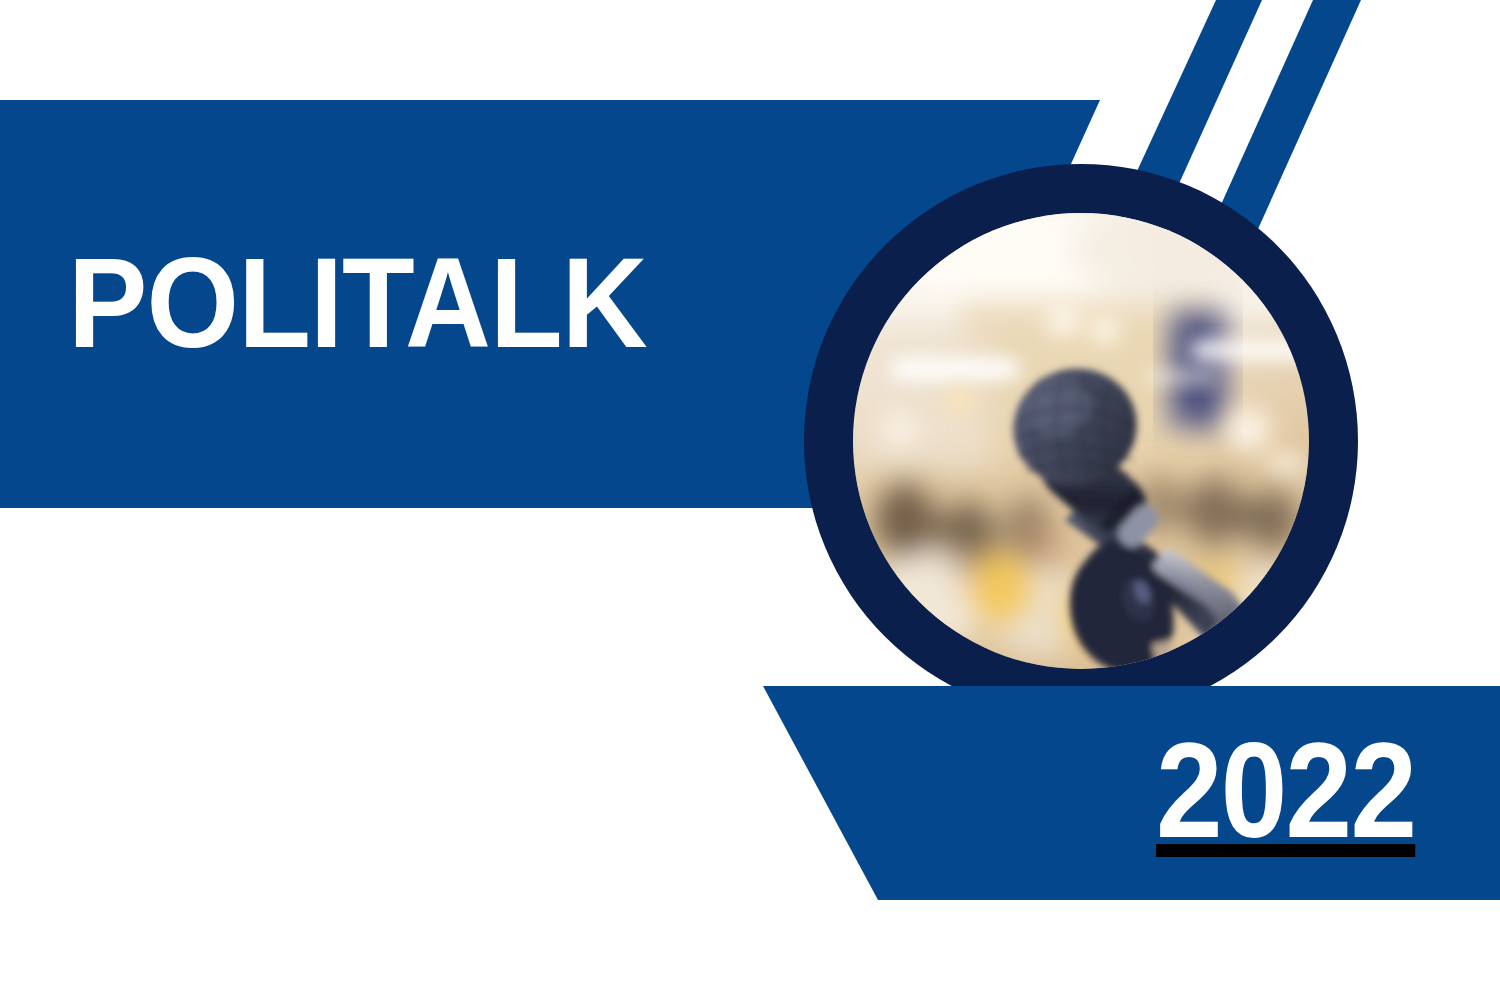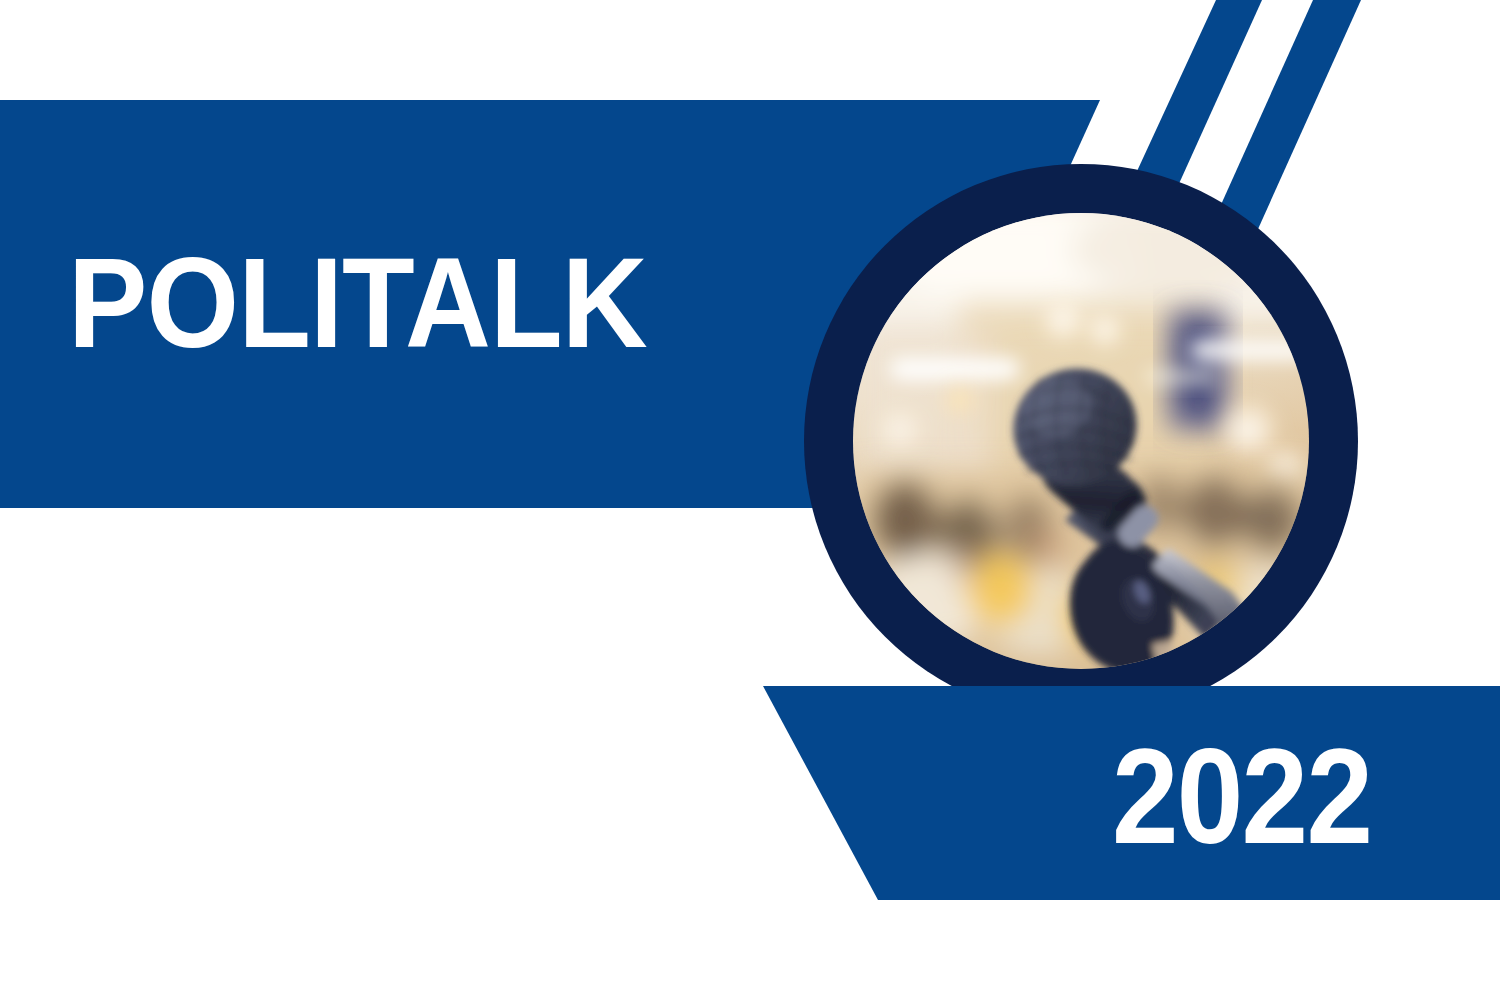--- a/index.html
+++ b/index.html
@@ -48,28 +48,29 @@
     line-height: 1;
     letter-spacing: -1px;
     transform: scaleX(0.93);
     transform-origin: left center;
     white-space: nowrap;
   }
 
   
   .year-block {
     position: absolute;
-    left: 1112px;
+    left: 1156px;
     top: 728px;
     width: 300px;
     height: 124px;
     display: flex;
-    align-items: flex-start;
+    align-items: center;
     justify-content: flex-start;
     pointer-events: none;
+    text-decoration: underline;
   }
   .year-text {
     color: #ffffff;
     font-family: "Liberation Sans", sans-serif;
     font-weight: 700;
     font-size: 136px;
     line-height: 1;
     letter-spacing: -2px;
     transform: scaleX(0.88);
     transform-origin: left center;

